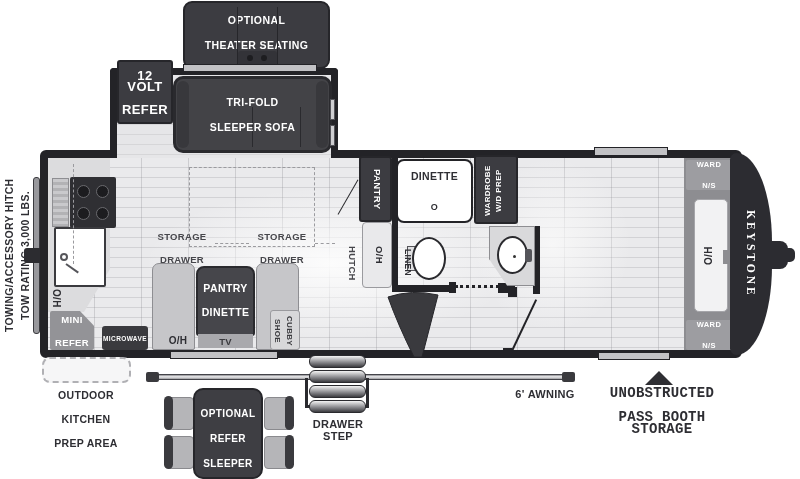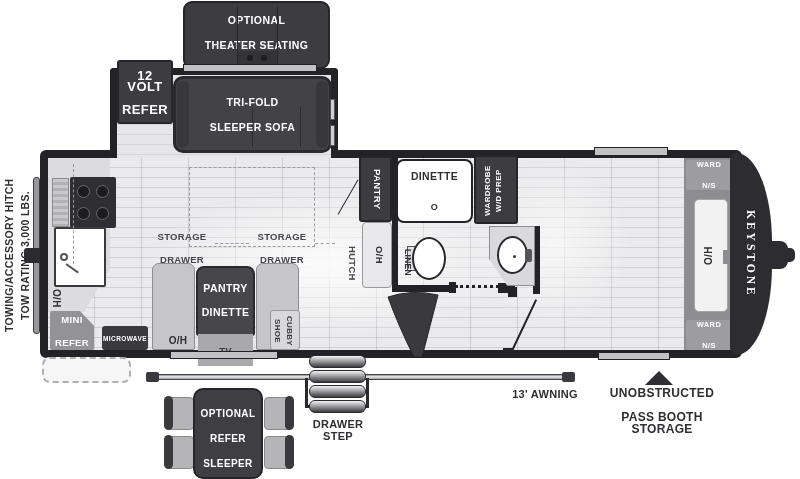--- a/index.html
+++ b/index.html
@@ -112,21 +112,21 @@
   </div>
 
   <div class="abs" style="left:152px;top:263px;width:43px;height:87px;background:#c6c6c9;border:1.5px solid #8e8e92;border-radius:7px 7px 2px 2px;z-index:2;"></div>
   <div class="abs" style="left:256px;top:263px;width:43px;height:87px;background:#c6c6c9;border:1.5px solid #8e8e92;border-radius:7px 7px 2px 2px;z-index:2;"></div>
   <div class="abs wlbl" style="left:196px;top:266px;width:59px;height:70px;background:#46464b;border:2px solid #2a2a2e;border-radius:8px 8px 3px 3px;font-size:10.5px;line-height:12px;z-index:3;">
     <div class="ctr" style="width:100%;padding-top:14px;">
       <span>PANTRY</span>
       <span>DINETTE</span>
     </div>
   </div>
-  <div class="abs ctr lbl" style="left:198px;top:334px;width:55px;height:32px;background:#a9a9ad;font-size:9.5px;color:#3a3a3e;z-index:3;">TV</div>
+  <div class="abs ctr lbl" style="left:198px;top:334px;width:55px;height:14px;background:#a9a9ad;font-size:9.5px;color:#3a3a3e;z-index:3;">TV</div>
   <div class="abs lbl" style="left:158px;top:335px;width:40px;font-size:10px;text-align:center;z-index:4;">O/H</div>
   <div class="abs v-cw-multi lbl" style="left:270px;top:310px;width:30px;height:40px;background:#d8d8da;border:1px solid #9a9a9e;border-radius:3px;font-size:8px;line-height:12px;color:#3a3a3e;z-index:4;padding-top:2px;">
     <div>SHOE</div>
     <div>CUBBY</div>
   </div>
 
   <div class="abs" style="left:362px;top:222px;width:30px;height:66px;background:#e9e9eb;border:1.5px solid #9a9a9e;border-radius:4px;z-index:3;">
     <div class="abs v-cw lbl" style="left:6px;top:10px;width:16px;height:44px;font-size:9.5px;">O/H</div>
   </div>
   <div class="abs v-cw lbl" style="left:342px;top:234px;width:16px;height:58px;font-size:9.5px;color:#46464b;z-index:3;">HUTCH</div>
@@ -192,38 +192,43 @@
   </div>
 
   <div class="abs winbar" style="left:594px;top:147px;width:74px;height:9px;z-index:3;"></div>
   <div class="abs winbar" style="left:170px;top:351px;width:108px;height:8px;z-index:3;"></div>
   <div class="abs winbar" style="left:598px;top:352px;width:72px;height:8px;z-index:3;"></div>
 
   <div class="abs" style="left:150px;top:374px;width:425px;height:6px;border:1px solid #44444a;border-radius:3px;
        background:linear-gradient(180deg,#8a8a8e,#efeff1 45%,#9a9a9e);z-index:1;"></div>
   <div class="abs" style="left:146px;top:372px;width:13px;height:10px;background:#3a3a3e;border-radius:2px;z-index:2;"></div>
   <div class="abs" style="left:562px;top:372px;width:13px;height:10px;background:#3a3a3e;border-radius:2px;z-index:2;"></div>
-  <div class="abs lbl" style="left:500px;top:388px;width:90px;font-size:11px;text-align:center;">13' AWNING</div>
+  <div class="abs lbl" style="left:500px;top:388px;width:90px;font-size:11px;text-align:center;">6' AWNING</div>
 
   <div class="abs" style="left:305px;top:378px;width:64px;height:30px;border-left:3px solid #2a2a2e;border-right:3px solid #2a2a2e;border-bottom:3px solid #2a2a2e;z-index:3;"></div>
   <div class="abs" style="left:309px;top:355px;width:57px;z-index:4;">
     <div class="stepbar"></div>
     <div class="stepbar"></div>
     <div class="stepbar"></div>
     <div class="stepbar"></div>
   </div>
   <div class="abs lbl" style="left:298px;top:418px;width:80px;font-size:11px;text-align:center;">DRAWER STEP</div>
 
   <div class="abs" style="left:645px;top:371px;width:0;height:0;border-left:14px solid transparent;border-right:14px solid transparent;border-bottom:14px solid #2e2e33;"></div>
-  <div class="abs ctr lbl" style="left:592px;top:387px;width:140px;font-size:12px;line-height:12px;">
+  <div class="abs ctr lbl" style="left:592px;top:387px;width:140px;font-size:14px;line-height:12px;font-family:Liberation Mono, monospace;">
     <span>UNOBSTRUCTED</span>
     <span>PASS BOOTH STORAGE</span>
   </div>
 
   <div class="abs" style="left:42px;top:357px;width:89px;height:26px;border:2px dashed #b0b0b4;border-radius:8px;background:#f6f6f7;"></div>
+  <div class="abs ctr lbl" style="left:34px;top:389px;width:104px;font-size:10.5px;line-height:12px;">
+    <span>OUTDOOR</span>
+    <span>KITCHEN</span>
+    <span>PREP AREA</span>
+  </div>
 
   <div class="abs chair" style="left:166px;top:397px;width:28px;height:33px;">
     <div class="cap" style="left:-3px;"></div>
   </div>
   <div class="abs chair" style="left:166px;top:436px;width:28px;height:33px;">
     <div class="cap" style="left:-3px;"></div>
   </div>
   <div class="abs chair" style="left:264px;top:397px;width:28px;height:33px;">
     <div class="cap" style="right:-3px;"></div>
   </div>

